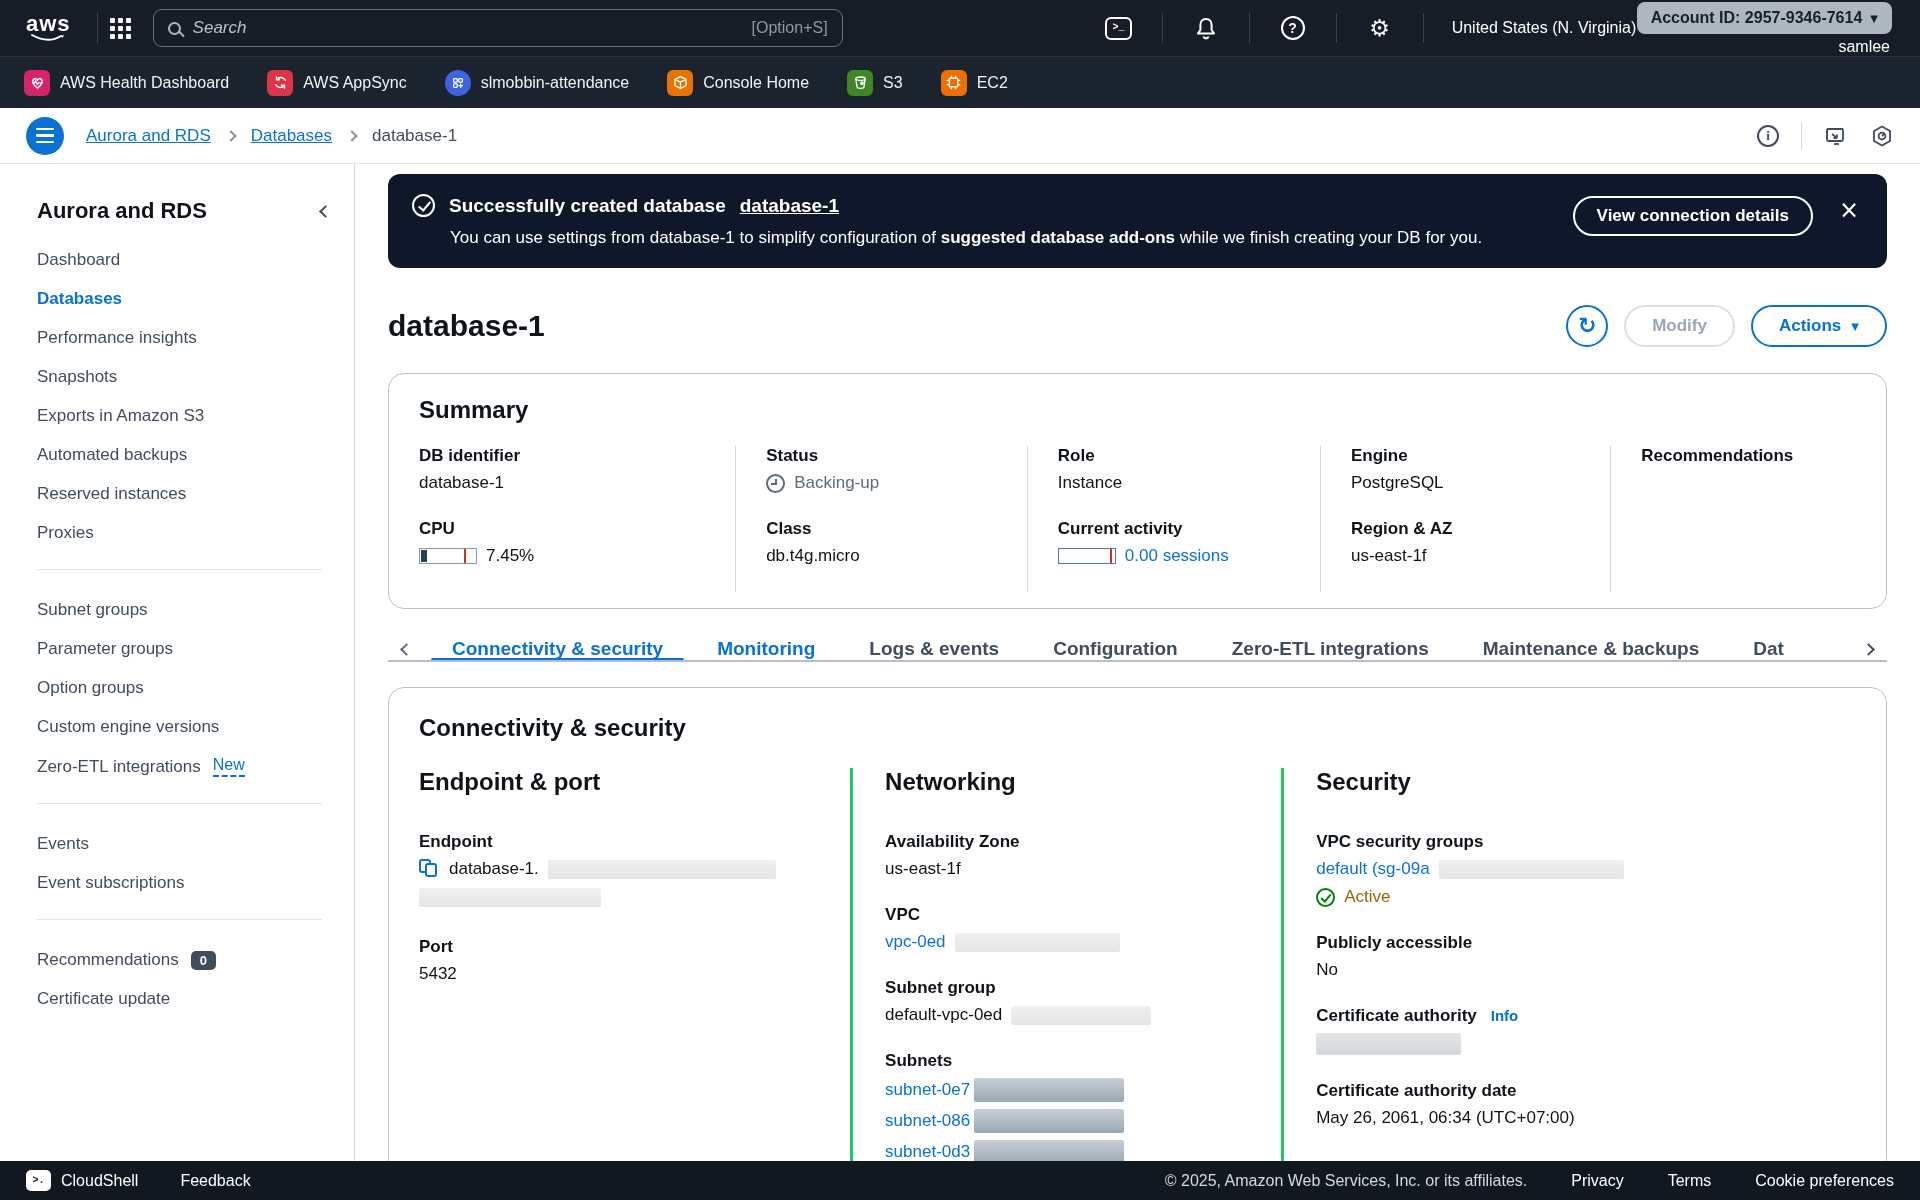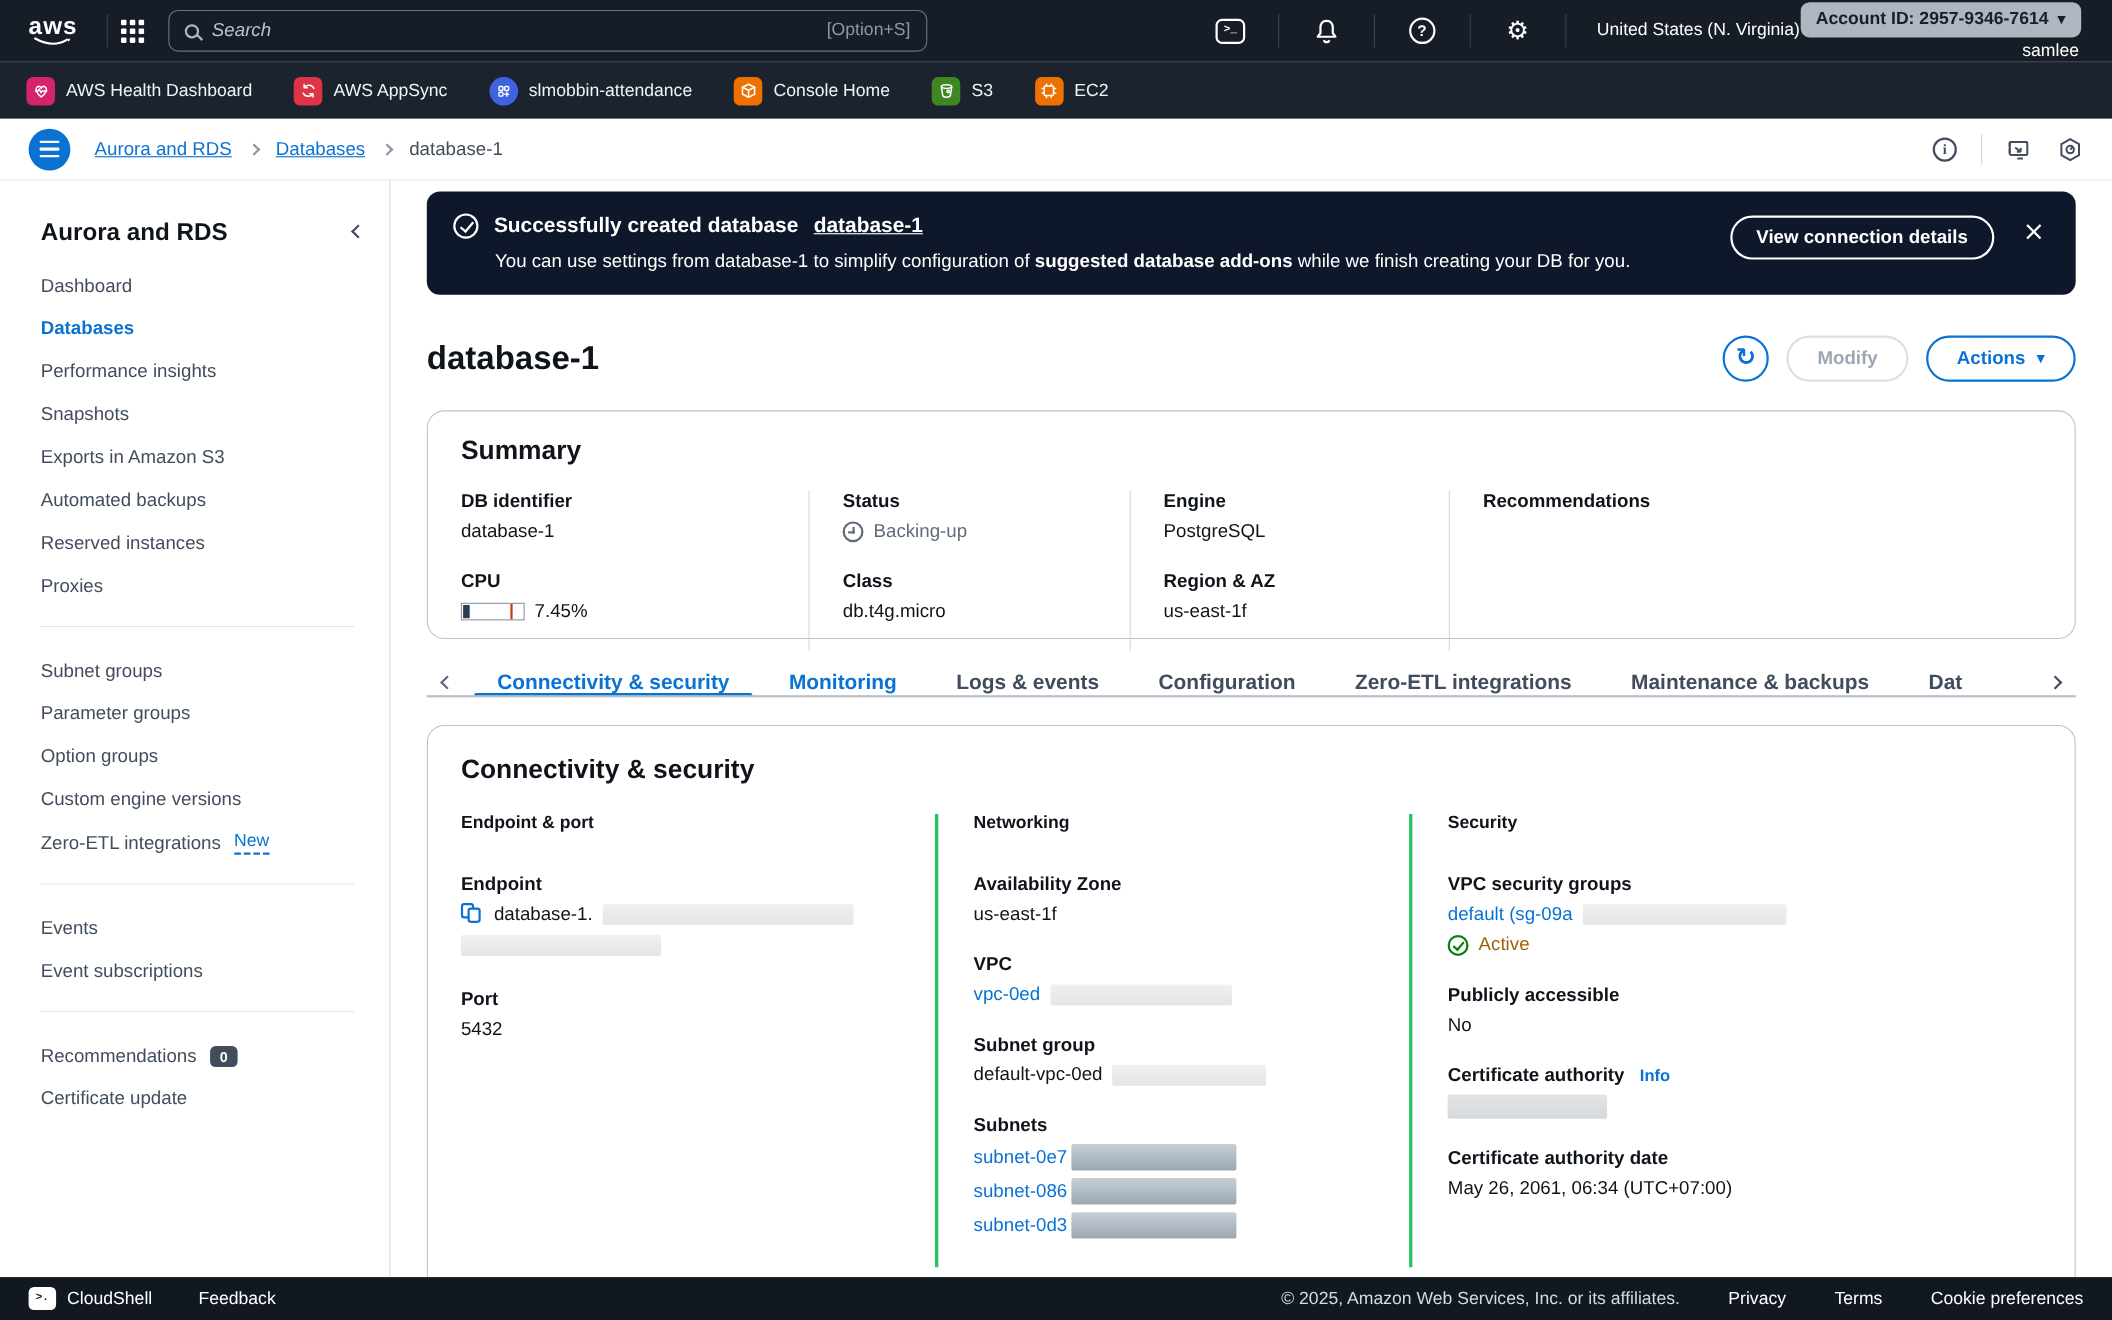--- a/index.html
+++ b/index.html
@@ -94,21 +94,21 @@
   .head-actions { margin-left:auto; display:flex; align-items:center; gap:16px; }
   .refresh-btn { width:42px; height:42px; border-radius:50%; border:2px solid #0972d3; background:#fff; color:#0972d3;
     font-family:"DejaVu Sans", sans-serif; font-size:22px; font-weight:700; cursor:pointer; line-height:36px; }
   .btn { border-radius:22px; padding:9px 26px; font-weight:700; font-size:17px; background:#fff; cursor:pointer; font-family:inherit; }
   .btn.disabled { border:2px solid #dbe0e6; color:#9ba7b6; }
   .btn.primary-outline { border:2px solid #0972d3; color:#0972d3; display:flex; align-items:center; gap:10px; }
   .btn .caret { color:#0972d3; }
 
   
   .card { background:#fff; border:1px solid #c0c2c9; border-radius:16px; }
-  .summary-card { margin-top:26px; height:208px; padding:22px 30px; }
+  .summary-card { margin-top:26px; height:236px; padding:22px 30px; }
   .card-title { font-size:24px; font-weight:700; }
   .sum-cols { display:flex; margin-top:22px; }
   .sum-col { padding-right:24px; }
   .sum-col + .sum-col { border-left:1px solid #d5d9dd; padding-left:30px; }
   .sum-col.c1 { flex:0 0 22%; } .sum-col.c2 { flex:0 0 20.3%; } .sum-col.c3 { flex:0 0 20.4%; }
   .sum-col.c4 { flex:0 0 20.2%; } .sum-col.c5 { flex:1; }
   .fgroup { margin-bottom:26px; }
   .flabel { font-size:17px; font-weight:700; margin-bottom:7px; }
   .fvalue { font-size:17px; color:#0f141a; display:flex; align-items:center; gap:9px; }
   .fvalue.muted { color:#5f6b7a; }
@@ -134,21 +134,21 @@
   .tabs li.active::after { content:""; position:absolute; left:6px; right:6px; bottom:-2px; height:4px; background:#0972d3; border-radius:2px; }
   .tabs li.alt { color:#0972d3; }
   .tabs li.trunc { padding-right:4px; }
 
   
   .cs-card { margin-top:25px; height:520px; padding:26px 30px; }
   .cs-cols { display:flex; margin-top:26px; }
   .cs-col { padding-right:28px; }
   .cs-col + .cs-col { border-left:3px solid #22c55e; padding-left:32px; }
   .cs-col.n1 { flex:0 0 30%; } .cs-col.n2 { flex:0 0 30%; } .cs-col.n3 { flex:1; }
-  .cs-sub { font-size:16px; font-weight:700; margin-bottom:36px; }
+  .cs-sub { font-size:24px; font-weight:700; margin-bottom:36px; }
   .copy { position:relative; width:21px; height:20px; flex:0 0 auto; cursor:pointer; }
   .copy i { position:absolute; border:2px solid #0972d3; border-radius:3px; width:12px; height:14px; background:#fff; }
   .copy i.b { left:0; top:0; } .copy i.f { left:6px; top:4px; }
   .blur { display:inline-block; height:19px; border-radius:2px; vertical-align:middle;
     background:linear-gradient(180deg,#f0f0f1,#e3e5e7); }
   .blur.dark { background:linear-gradient(180deg,#c7cfd6,#9aa7b2); height:24px; }
   .blur.cert { background:linear-gradient(180deg,#e2e4e6,#d6d9dc); height:22px; }
   .subnet-row { display:flex; align-items:center; gap:4px; margin-bottom:7px; }
   .link { color:#0972d3; cursor:pointer; }
   .gcheck { width:19px; height:19px; border:2px solid #037f0c; border-radius:50%; position:relative; flex:0 0 auto; }
@@ -440,20 +440,35 @@
             <div class="fvalue muted">
               <span class="clock"></span>
               <span>Backing-up</span>
             </div>
           </div>
           <div class="fgroup">
             <div class="flabel">Class</div>
             <div class="fvalue">db.t4g.micro</div>
           </div>
         </div>
+        <div class="sum-col c3">
+          <div class="fgroup">
+            <div class="flabel">Role</div>
+            <div class="fvalue">Instance</div>
+          </div>
+          <div class="fgroup">
+            <div class="flabel">Current activity</div>
+            <div class="fvalue linkish">
+              <span class="meter sessions">
+                  <span class="tick"></span>
+                </span>
+              <span class="link">0.00 sessions</span>
+            </div>
+          </div>
+        </div>
         <div class="sum-col c4">
           <div class="fgroup">
             <div class="flabel">Engine</div>
             <div class="fvalue">PostgreSQL</div>
           </div>
           <div class="fgroup">
             <div class="flabel">Region &amp; AZ</div>
             <div class="fvalue">us-east-1f</div>
           </div>
         </div>

